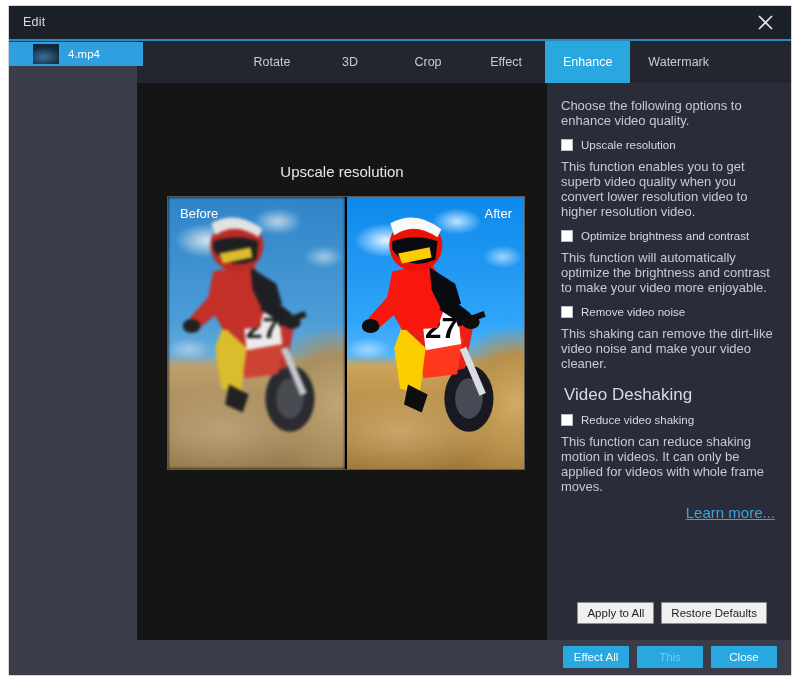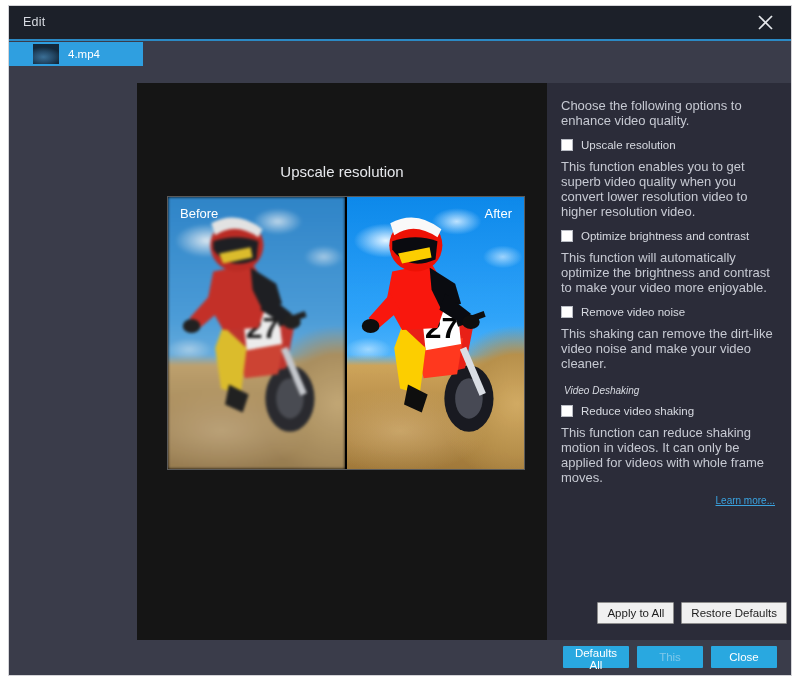--- a/index.html
+++ b/index.html
@@ -247,40 +247,39 @@
     margin-top: 1px;
     cursor: pointer;
   }
   .opt-label {
     margin-left: 8px;
     font-size: 11.5px;
     color: #d7dae1;
     line-height: 14px;
   }
   .section-label {
-    font-size: 10px;
+    font-size: 17px;
     color: #d7dae1;
     margin: 14px 0 8px 3px;
-    font-style: italic;
   }
   .learn-more {
     display: block;
     text-align: right;
-    font-size: 10px;
+    font-size: 15px;
     color: #3aa3e0;
     text-decoration: underline;
     margin-top: 10px;
     margin-right: 2px;
     cursor: pointer;
   }
 
   
   .panel-actions {
     position: absolute;
-    right: 4px;
+    right: 24px;
     bottom: 18px;
     display: flex;
     gap: 7px;
     border-radius: 9px;
   }
   .gray-btn {
     background: #f0f0f0;
     border: 1px solid #8d8d8d;
     color: #1d1d1d;
     font-size: 11.5px;
@@ -331,20 +330,32 @@
     <div class="titlebar-title">Edit</div>
     <div class="close-btn">
       <svg width="17" height="17" viewBox="0 0 17 17" aria-hidden="true">
         <line x1="2" y1="2" x2="15" y2="15" stroke="#e6e8ec" stroke-width="1.7"></line>
         <line x1="15" y1="2" x2="2" y2="15" stroke="#e6e8ec" stroke-width="1.7"></line>
       </svg>
     </div>
   </div>
   <div class="title-underline"></div>
 
+  <div class="tabbar">
+    <div class="tabs">
+      <div class="tab-spacer"></div>
+      <div class="tab">Rotate</div>
+      <div class="tab">3D</div>
+      <div class="tab">Crop</div>
+      <div class="tab">Effect</div>
+      <div class="tab active">Enhance</div>
+      <div class="tab">Watermark</div>
+      <div class="tab-spacer-right"></div>
+    </div>
+  </div>
 
   <div class="sidebar"></div>
   <div class="thumb-item">
     <div class="thumb-img"></div>
     <div class="thumb-label">4.mp4</div>
   </div>
 
   <div class="preview">
     <div class="preview-title">Upscale resolution</div>
 
@@ -449,19 +460,19 @@
     <span class="learn-more">Learn more...</span>
 
     <div class="panel-actions">
       <button class="gray-btn">Apply to All</button>
       <button class="gray-btn">Restore Defaults</button>
     </div>
   </div>
 
   <div class="bottombar">
     <div class="bottom-actions">
-      <button class="blue-btn">Defaults All</button>
+      <button class="blue-btn">Effect All</button>
       <button class="blue-btn disabled">This</button>
       <button class="blue-btn">Close</button>
     </div>
   </div>
 
 </div>
 
 </body></html>

